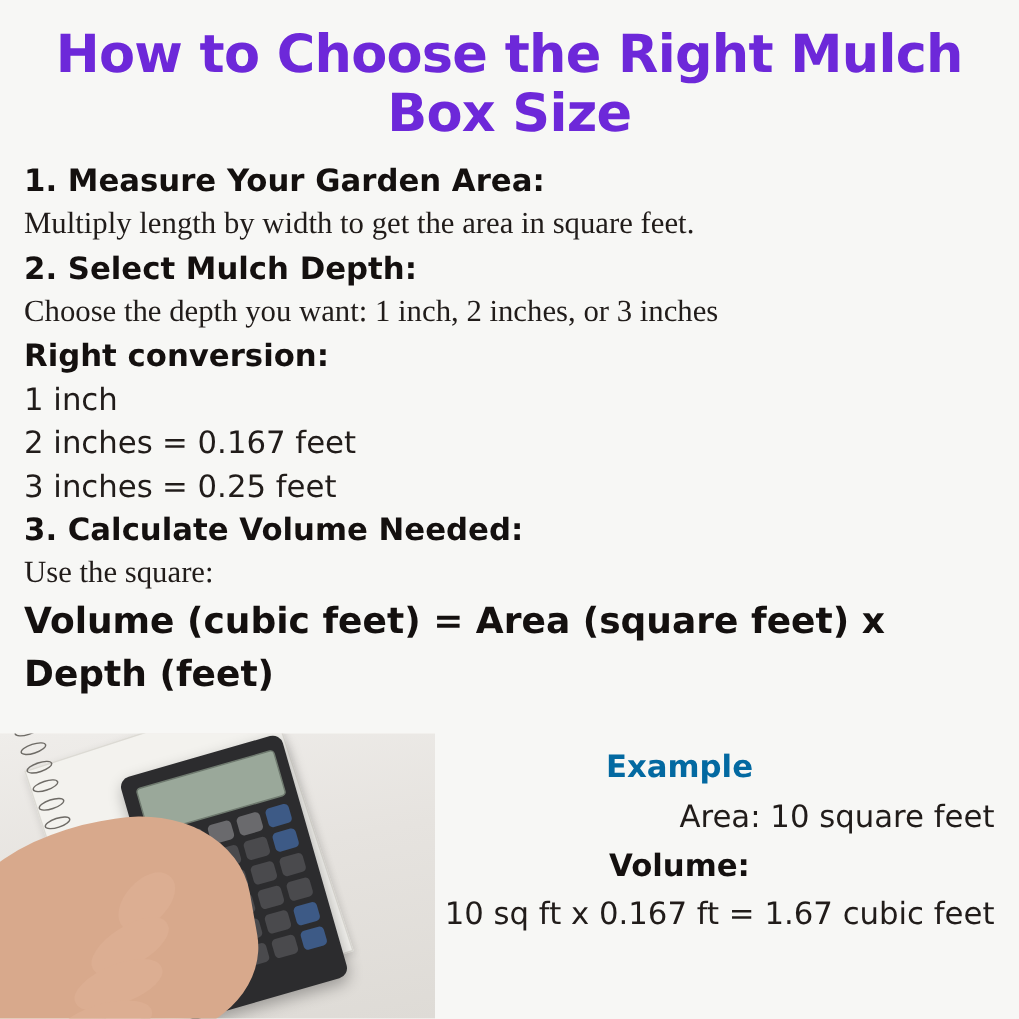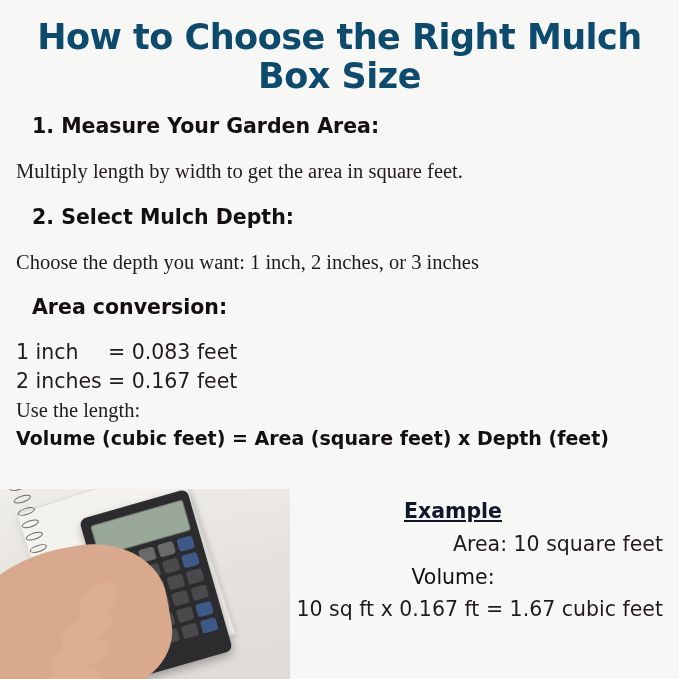--- a/index.html
+++ b/index.html
@@ -22,31 +22,31 @@
     box-sizing: border-box;
     padding: 14px 16px 0 16px;
   }
   .title {
     font-size: 35px;
     font-weight: bold;
     line-height: 1.12;
     text-align: center;
     letter-spacing: -0.5px;
     margin: 4px 0 10px 0;
-    color: #0c4a6e;
+    color: #6d28d9;
   }
   .steps {
     margin-top: 2px;
   }
   .step-head {
     font-size: 20.5px;
     font-weight: bold;
     line-height: 1.42;
     color: #14100f;
-    margin: 16px;
+    margin: 0;
   }
   .step-body {
     font-size: 20.5px;
     font-weight: normal;
     line-height: 1.42;
     color: #211c1a;
     margin: 0;
     font-family: Liberation Serif, serif;
   }
   .conv-row {
@@ -54,49 +54,48 @@
     line-height: 1.42;
     color: #211c1a;
     display: flex;
     align-items: flex-end;
   }
   .conv-label {
     display: inline-block;
     width: 92px;
   }
   .formula {
-    font-size: 19px;
+    font-size: 24px;
     font-weight: bold;
     line-height: 1.42;
     color: #14100f;
     margin: 0;
   }
   .example {
     position: absolute;
     right: 16px;
     top: 495px;
     width: 420px;
     text-align: center;
   }
   .example-title {
     font-size: 20.5px;
     font-weight: bold;
     line-height: 1.6;
-    color: #0f172a;
-    text-decoration: underline;
+    color: #0369a1;
   }
   .example-line {
     font-size: 20.5px;
     line-height: 1.6;
     color: #211c1a;
     text-align: right;
   }
   .example-strong {
     font-size: 20.5px;
-    font-weight: normal;
+    font-weight: bold;
     line-height: 1.6;
     color: #14100f;
   }
   
   .photo {
     position: absolute;
     left: 0;
     bottom: 0;
     width: 290px;
     height: 190px;
@@ -213,32 +212,36 @@
   <h1 class="title">How to Choose the Right Mulch Box Size</h1>
 
   <div class="steps">
 
     <p class="step-head">1. Measure Your Garden Area:</p>
     <p class="step-body">Multiply length by width to get the area in square feet.</p>
 
     <p class="step-head">2. Select Mulch Depth:</p>
     <p class="step-body">Choose the depth you want: 1 inch, 2 inches, or 3 inches</p>
 
-    <p class="step-head">Area conversion:</p>
+    <p class="step-head">Right conversion:</p>
 
     <div class="conv-row">
       <span class="conv-label">1 inch</span>
-      <span>= 0.083 feet</span>
     </div>
     <div class="conv-row">
       <span class="conv-label">2 inches</span>
       <span>= 0.167 feet</span>
     </div>
-
-    <p class="step-body">Use the length:</p>
+    <div class="conv-row">
+      <span class="conv-label">3 inches</span>
+      <span>= 0.25 feet</span>
+    </div>
+
+    <p class="step-head">3. Calculate Volume Needed:</p>
+    <p class="step-body">Use the square:</p>
     <p class="formula">Volume (cubic feet) = Area (square feet) x Depth (feet)</p>
 
   </div>
 
   <div class="example">
     <div class="example-title">Example</div>
     <div class="example-line">Area: 10 square feet</div>
     <div class="example-strong">Volume:</div>
     <div class="example-line">10 sq ft x 0.167 ft = 1.67 cubic feet</div>
   </div>

